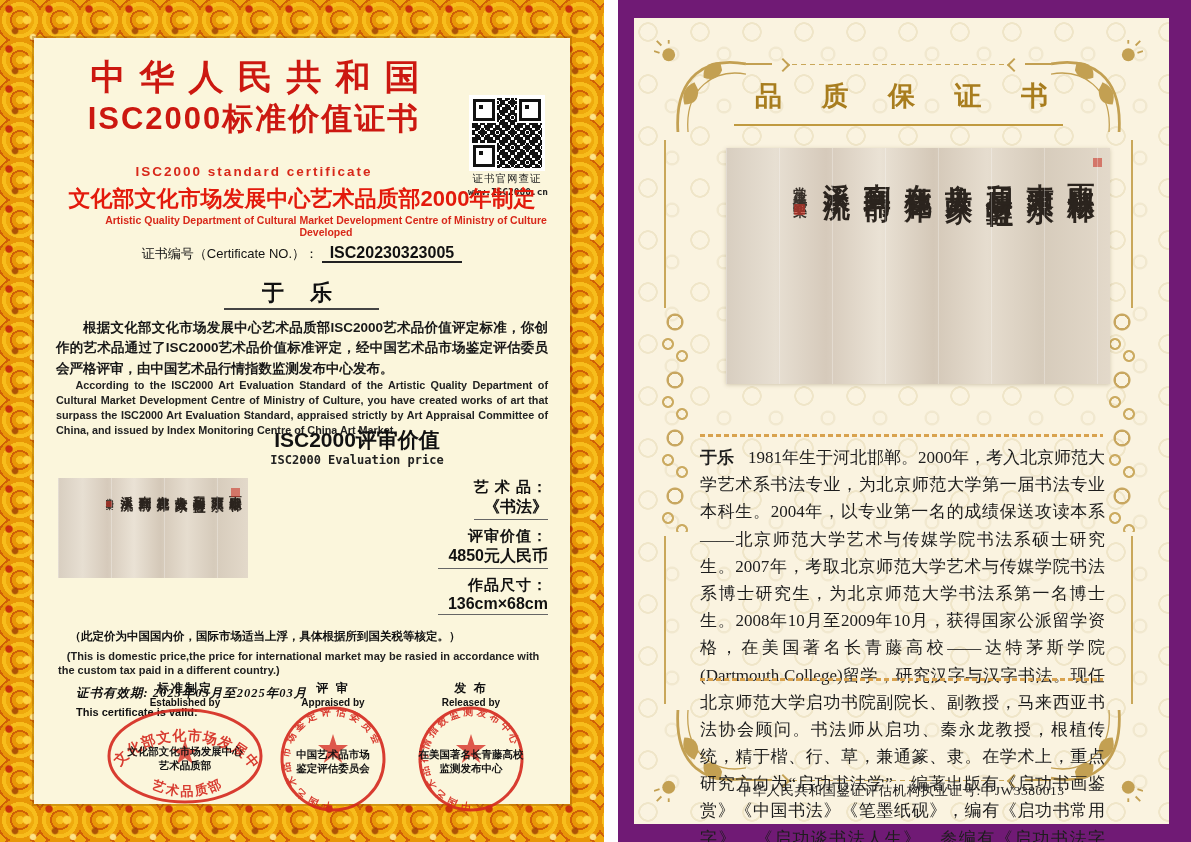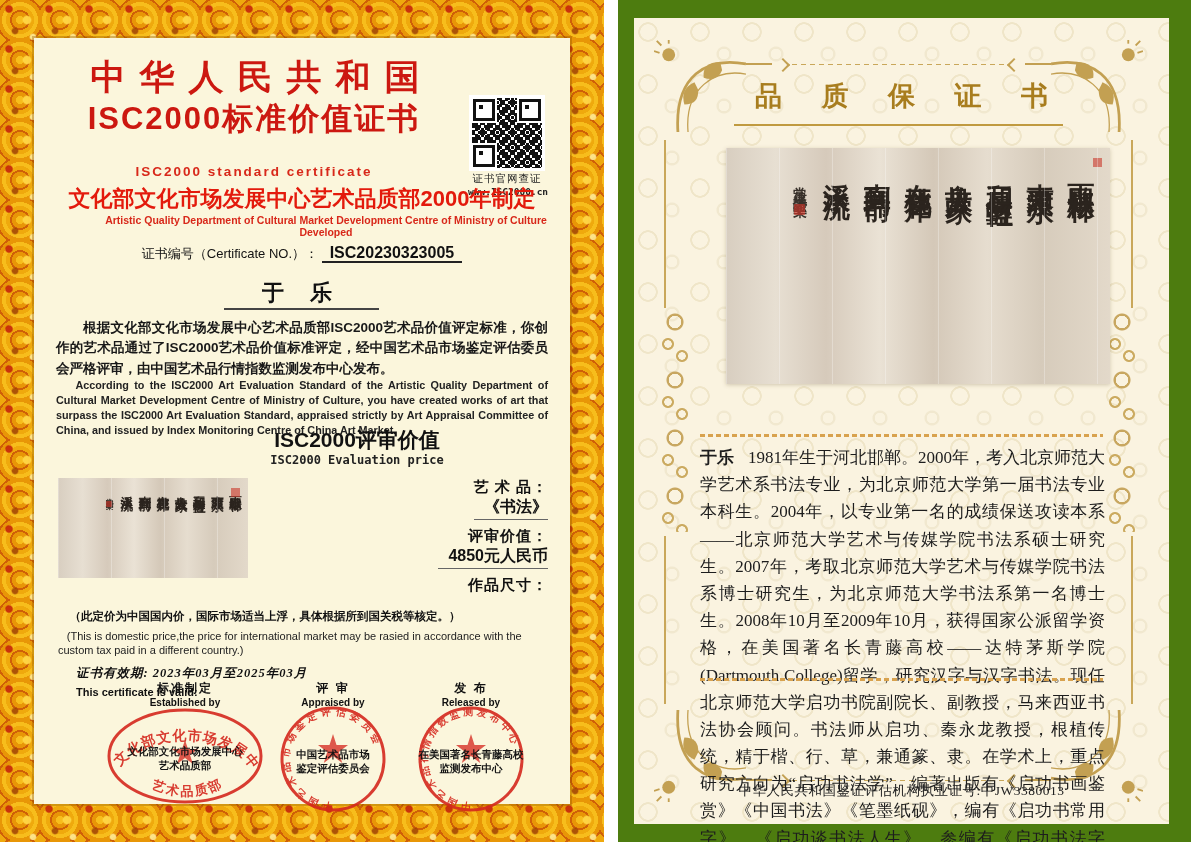--- a/index.html
+++ b/index.html
@@ -57,40 +57,40 @@
               color:#222;font-family:"DejaVu Sans Mono",monospace;}
 
   .eval-zone{position:absolute;top:440px;left:24px;right:22px;}
   .art-thumb{float:left;width:190px;height:100px;margin-right:16px;}
   .eval-right{overflow:hidden;}
   .frow{display:flex;align-items:flex-end;margin-bottom:7px;flex-direction:column;}
   .flabel{font-size:15px;font-weight:bold;color:#111;white-space:nowrap;letter-spacing:1px;}
   .fvalue{flex:1;border-bottom:1.5px solid #666;font-size:16px;font-weight:bold;color:#111;
           padding:0 0 1px 10px;white-space:nowrap;}
   .note-cn{margin:6px 0 0 0;font-size:11.5px;font-weight:bold;color:#111;line-height:1.55;text-indent:1em;}
-  .note-en{margin:3px 0 0 0;font-size:11px;font-weight:normal;color:#222;line-height:1.3;text-indent:0.8em;}
+  .note-en{margin:3px 0 0 0;font-size:11px;font-weight:bold;color:#222;line-height:1.3;text-indent:0.8em;}
   .valid-cn{margin:8px 0 0 18px;font-size:12.5px;font-weight:bold;font-style:italic;color:#111;
             font-family:"Liberation Serif",serif;letter-spacing:1px;}
   .valid-en{margin:4px 0 0 18px;font-size:11px;font-weight:bold;color:#111;}
 
   
   .stamps{position:absolute;top:642px;left:0;right:0;height:150px;}
   .scol{position:absolute;text-align:center;}
   .scol1{left:66px;width:170px;}
   .scol2{left:232px;width:134px;}
   .scol3{left:362px;width:150px;}
   .s-cn{font-size:12px;font-weight:bold;color:#111;letter-spacing:2px;}
   .s-en{font-size:10px;font-weight:bold;color:#111;}
   .stamp-wrap{position:relative;margin-top:-4px;}
   .stamp-wrap svg{opacity:.9;}
   .stamp-org{position:absolute;left:50%;top:50%;transform:translate(-50%,-46%);width:130%;
              font-size:10.5px;font-weight:bold;color:#141414;line-height:1.3;}
 
   
-  .right-sheet{position:absolute;left:618px;top:0;width:573px;height:842px;background:#4d7c0f;}
+  .right-sheet{position:absolute;left:618px;top:0;width:573px;height:842px;background:#701a75;}
   .right-inner{position:absolute;left:16px;top:18px;right:22px;bottom:18px;background:#faf3e0;
     background-image:
       radial-gradient(circle 11px at 14px 14px, transparent 7.5px, #efe5c8 8px 9.5px, transparent 10px),
       radial-gradient(circle 8px at 38px 36px, transparent 5px, #f1e8cf 5.5px 7px, transparent 8px);
     background-size:52px 52px;}
   .rp{position:absolute;}
   .corner{position:absolute;width:92px;height:92px;}
   .c-tl{left:20px;top:22px;}
   .c-tr{right:26px;top:22px;transform:scaleX(-1);}
   .c-bl{left:20px;bottom:22px;transform:scaleY(-1);}
@@ -210,20 +210,21 @@
           <div class="frow">
             <span class="flabel">艺 术 品：</span>
             <span class="fvalue">《书法》</span>
           </div>
           <div class="frow">
             <span class="flabel">评审价值：</span>
             <span class="fvalue">4850元人民币</span>
           </div>
           <div class="frow">
             <span class="flabel">作品尺寸：</span>
+            <span class="fvalue">136cm×68cm</span>
           </div>
         </div>
         <p class="note-cn">（此定价为中国国内价，国际市场适当上浮，具体根据所到国关税等核定。）</p>
         <p class="note-en">(This is domestic price,the price for international market may be rasied in accordance with the custom tax paid in a different country.)</p>
         <p class="valid-cn">证书有效期: 2023年03月至2025年03月</p>
         <p class="valid-en">This certificate is valid:</p>
       </div>
 
       <div class="stamps">
 

